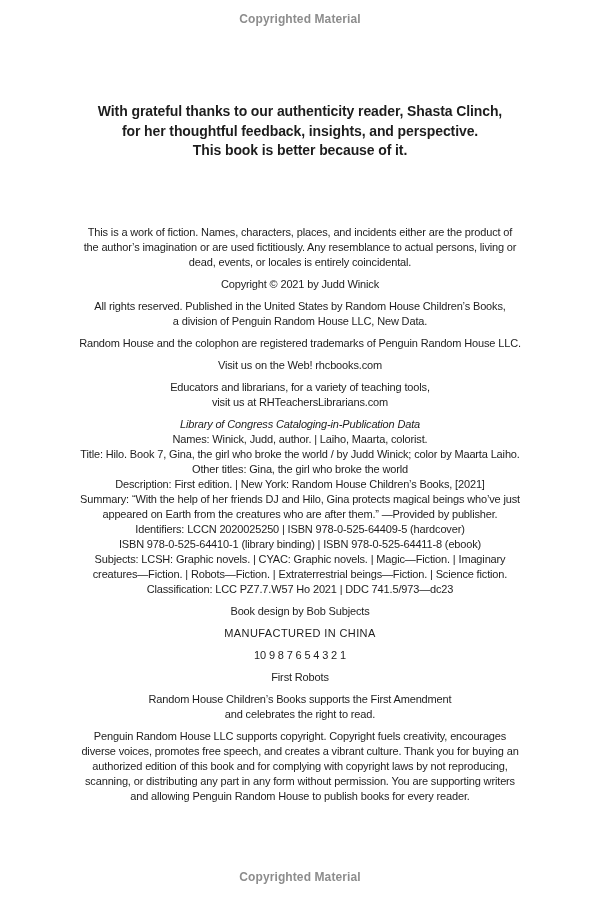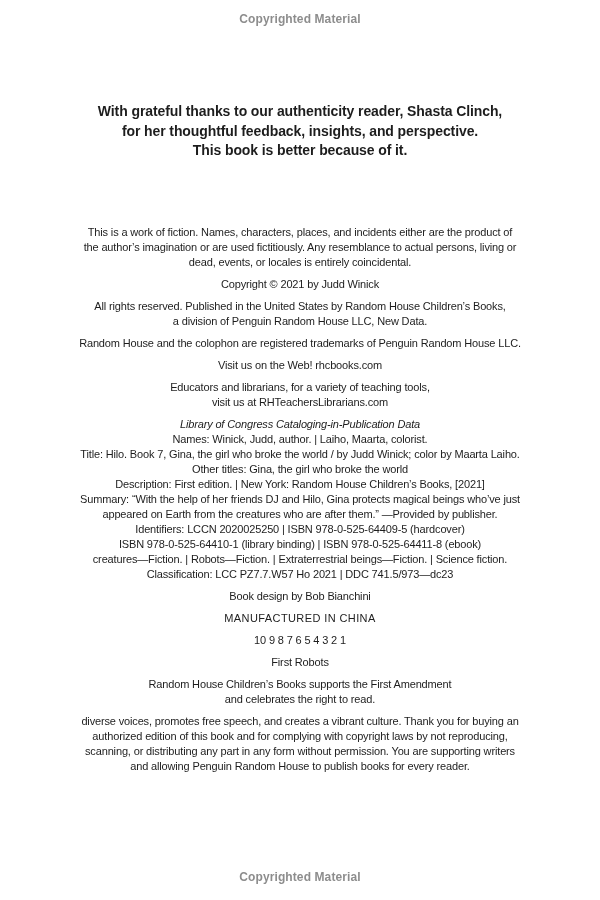--- a/index.html
+++ b/index.html
@@ -84,38 +84,40 @@
     <div class="block">
       <div class="line italic">Library of Congress Cataloging-in-Publication Data</div>
       <div class="line">Names: Winick, Judd, author. | Laiho, Maarta, colorist.</div>
       <div class="line">Title: Hilo. Book 7, Gina, the girl who broke the world / by Judd Winick; color by Maarta Laiho.</div>
       <div class="line">Other titles: Gina, the girl who broke the world</div>
       <div class="line">Description: First edition. | New York: Random House Children’s Books, [2021]</div>
       <div class="line">Summary: “With the help of her friends DJ and Hilo, Gina protects magical beings who’ve just</div>
       <div class="line">appeared on Earth from the creatures who are after them.” —Provided by publisher.</div>
       <div class="line">Identifiers: LCCN 2020025250 | ISBN 978-0-525-64409-5 (hardcover)</div>
       <div class="line">ISBN 978-0-525-64410-1 (library binding) | ISBN 978-0-525-64411-8 (ebook)</div>
+      <div class="line">Subjects: LCSH: Graphic novels. | CYAC: Graphic novels. | Magic—Fiction. | Imaginary</div>
       <div class="line">creatures—Fiction. | Robots—Fiction. | Extraterrestrial beings—Fiction. | Science fiction.</div>
       <div class="line">Classification: LCC PZ7.7.W57 Ho 2021 | DDC 741.5/973—dc23</div>
     </div>
 
-    <div class="block line">Book design by Bob Bianchini</div>
+    <div class="block line">Book design by Bob Subjects</div>
 
     <div class="block line caps">MANUFACTURED IN CHINA</div>
 
     <div class="block line">10 9 8 7 6 5 4 3 2 1</div>
 
     <div class="block line">First Robots</div>
 
     <div class="block">
       <div class="line">Random House Children’s Books supports the First Amendment</div>
       <div class="line">and celebrates the right to read.</div>
     </div>
 
     <div class="block">
+      <div class="line">Penguin Random House LLC supports copyright. Copyright fuels creativity, encourages</div>
       <div class="line">diverse voices, promotes free speech, and creates a vibrant culture. Thank you for buying an</div>
       <div class="line">authorized edition of this book and for complying with copyright laws by not reproducing,</div>
       <div class="line">scanning, or distributing any part in any form without permission. You are supporting writers</div>
       <div class="line">and allowing Penguin Random House to publish books for every reader.</div>
     </div>
 
   </div>
 
   <div class="watermark watermark-bottom">Copyrighted Material</div>
 

